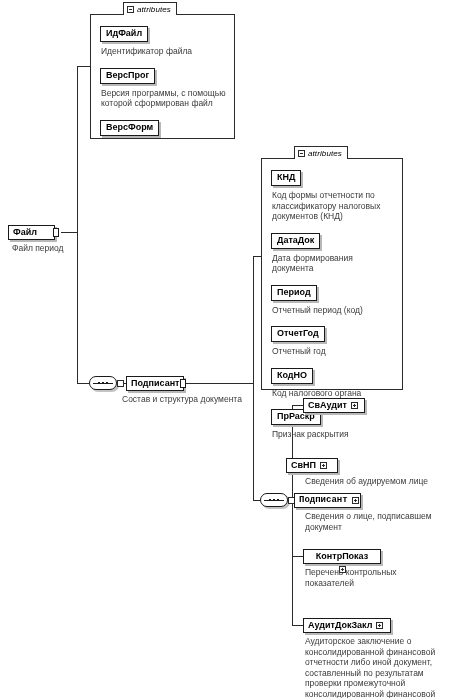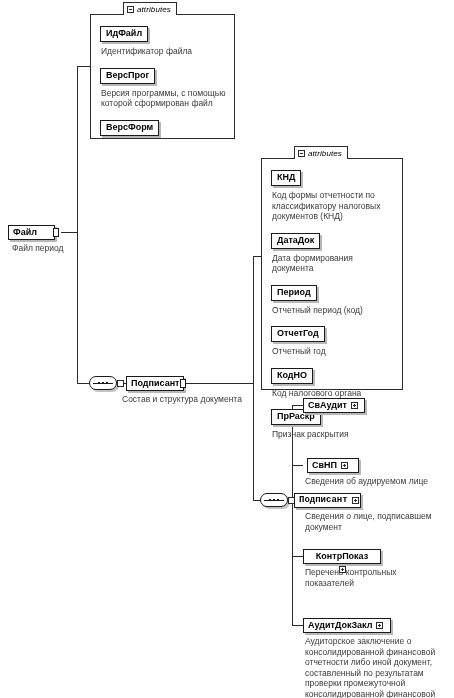--- a/index.html
+++ b/index.html
@@ -296,21 +296,21 @@
       <i></i>
       <i></i>
   </div>
   <div class="stub" style="left:288px; top:497px;"></div>
 
   <div class="node" style="left:303px; top:398px; width:62px;">
     <span class="node-label">СвАудит</span>
     <span class="plus-box"></span>
   </div>
 
-  <div class="node" style="left:307px; top:458px; width:52px;align-items:center;">
+  <div class="node" style="left:286px; top:458px; width:52px;align-items:center;">
     <span class="node-label">СвНП</span>
     <span class="plus-box"></span>
   </div>
   <div class="node-desc" style="left:305px; top:476px; width:148px;">Сведения об аудируемом лице</div>
 
   <div class="node" style="left:294px; top:493px; width:67px;font-family:Liberation Mono, monospace;">
     <span class="node-label">Подписант</span>
     <span class="plus-box"></span>
   </div>
   <div class="node-desc" style="left:305px; top:511px; width:148px;">Сведения о лице, подписавшем документ</div>

